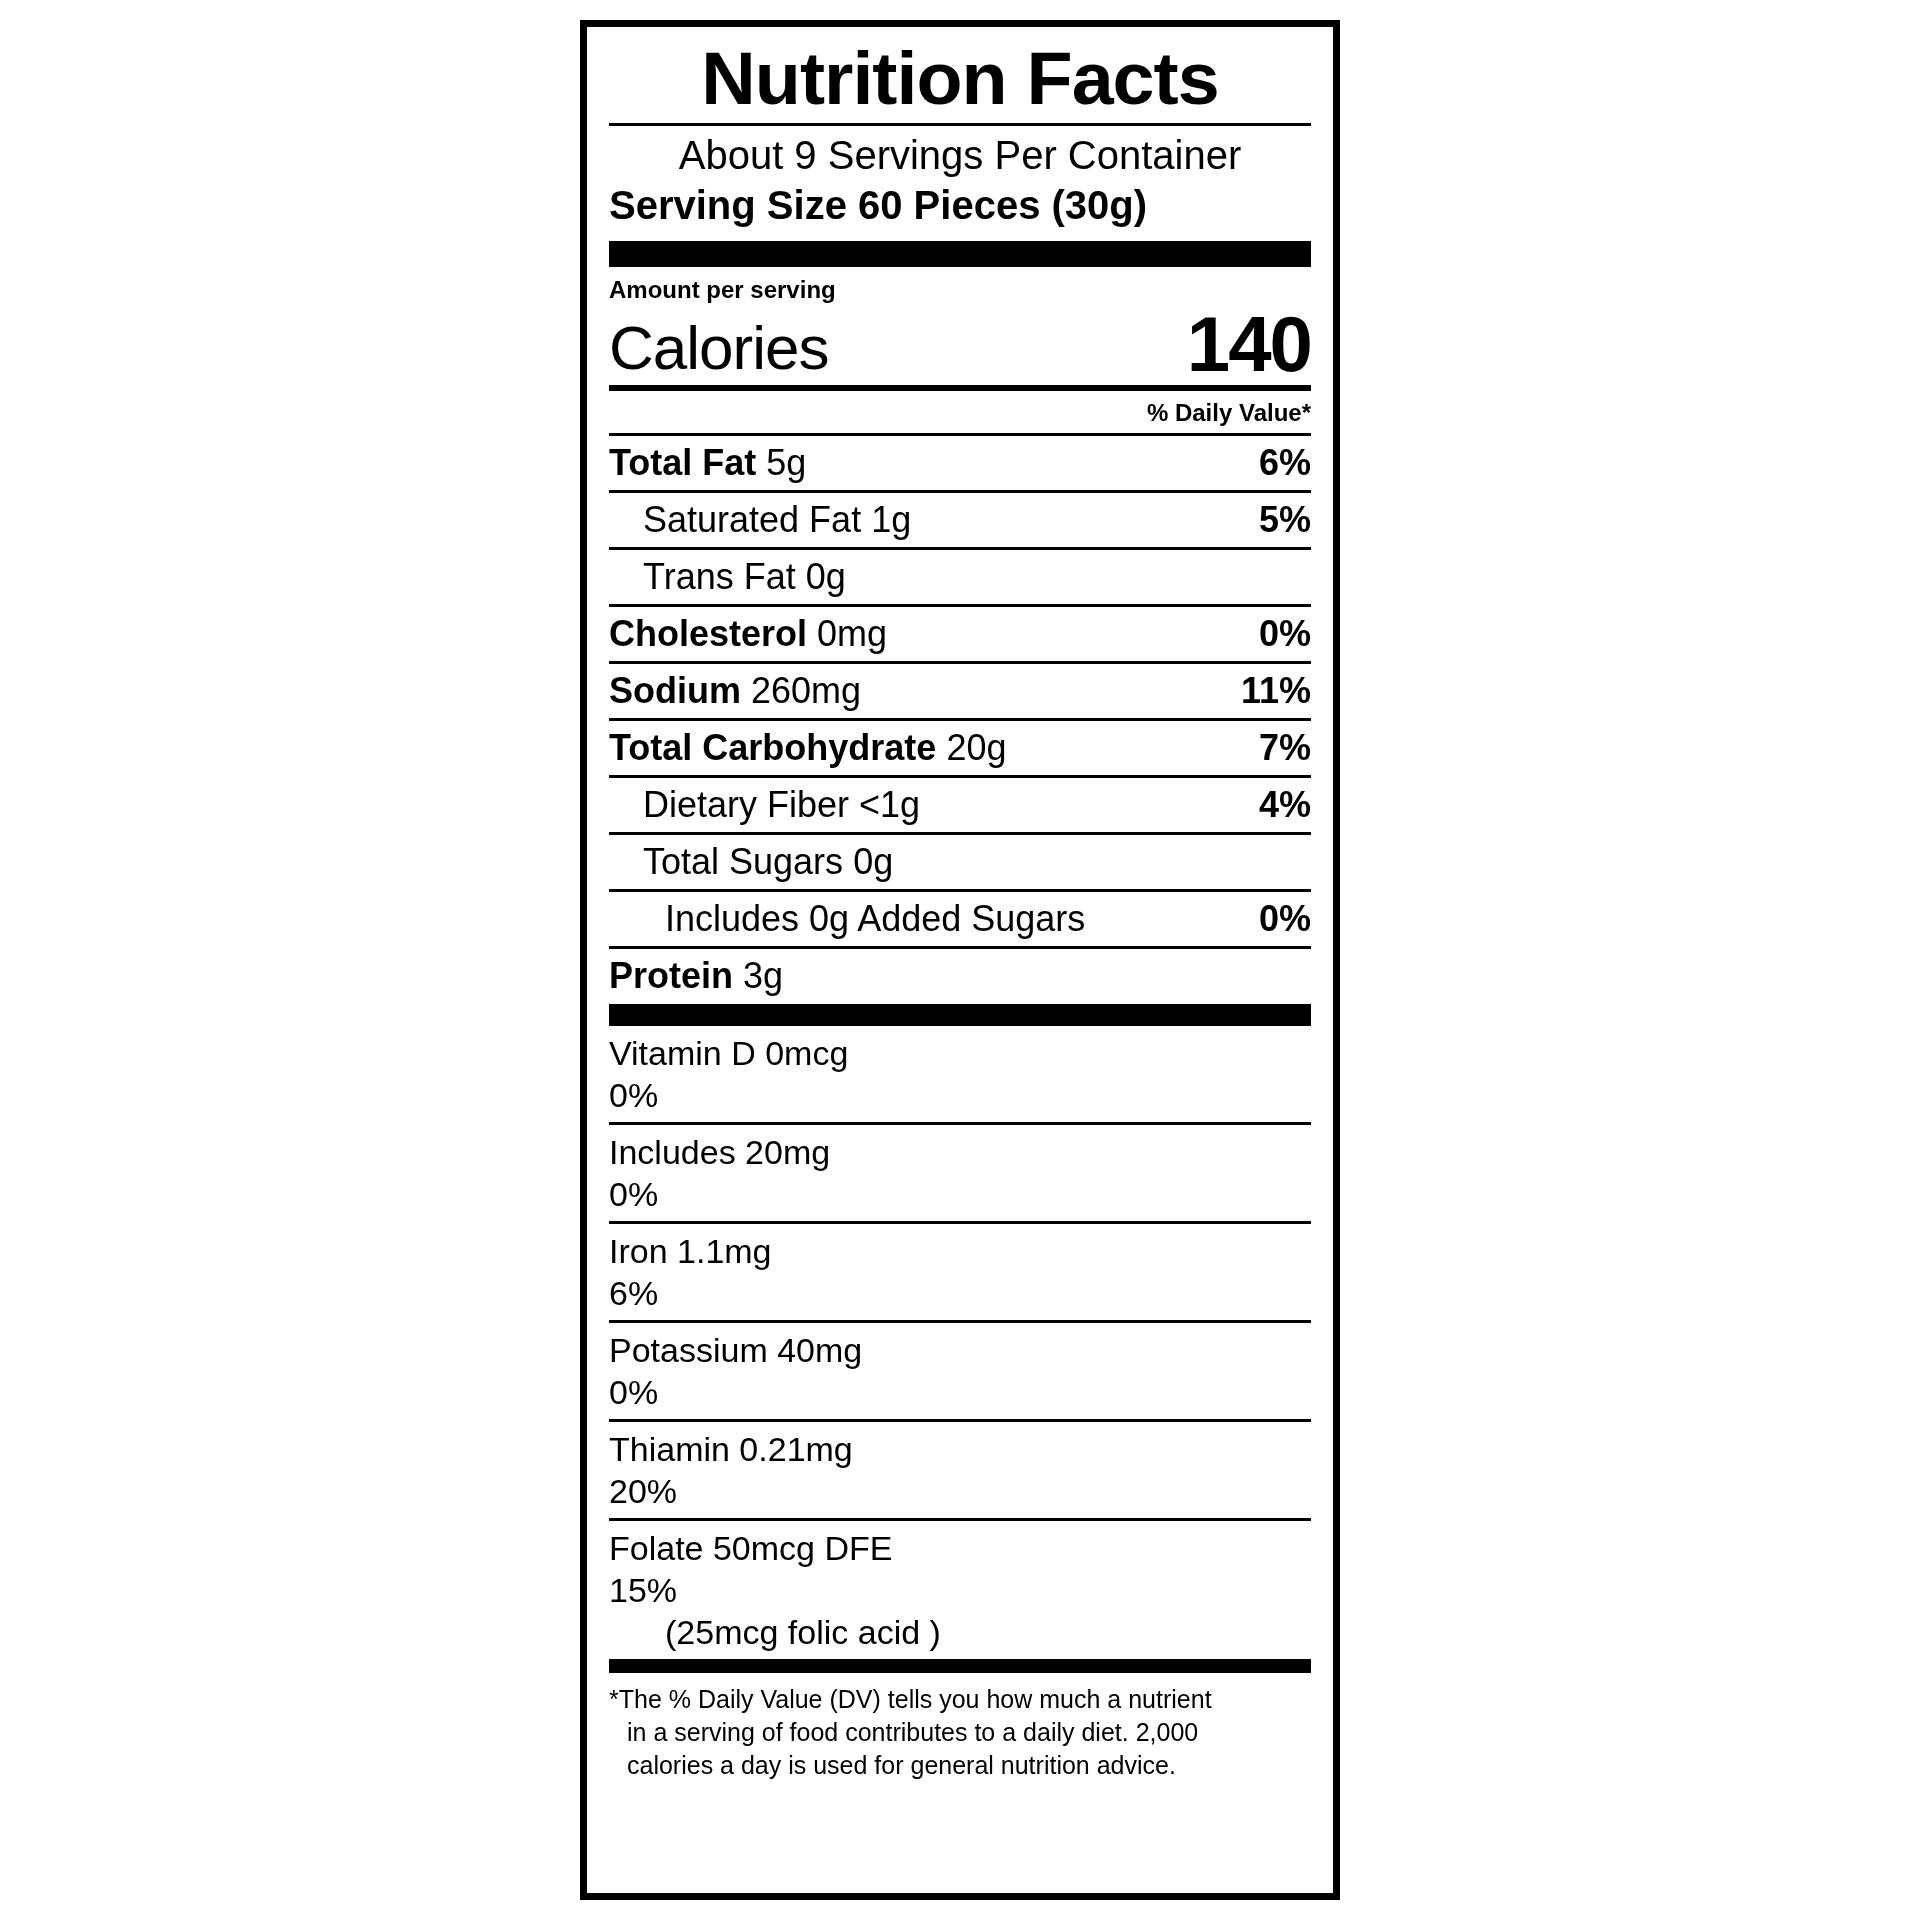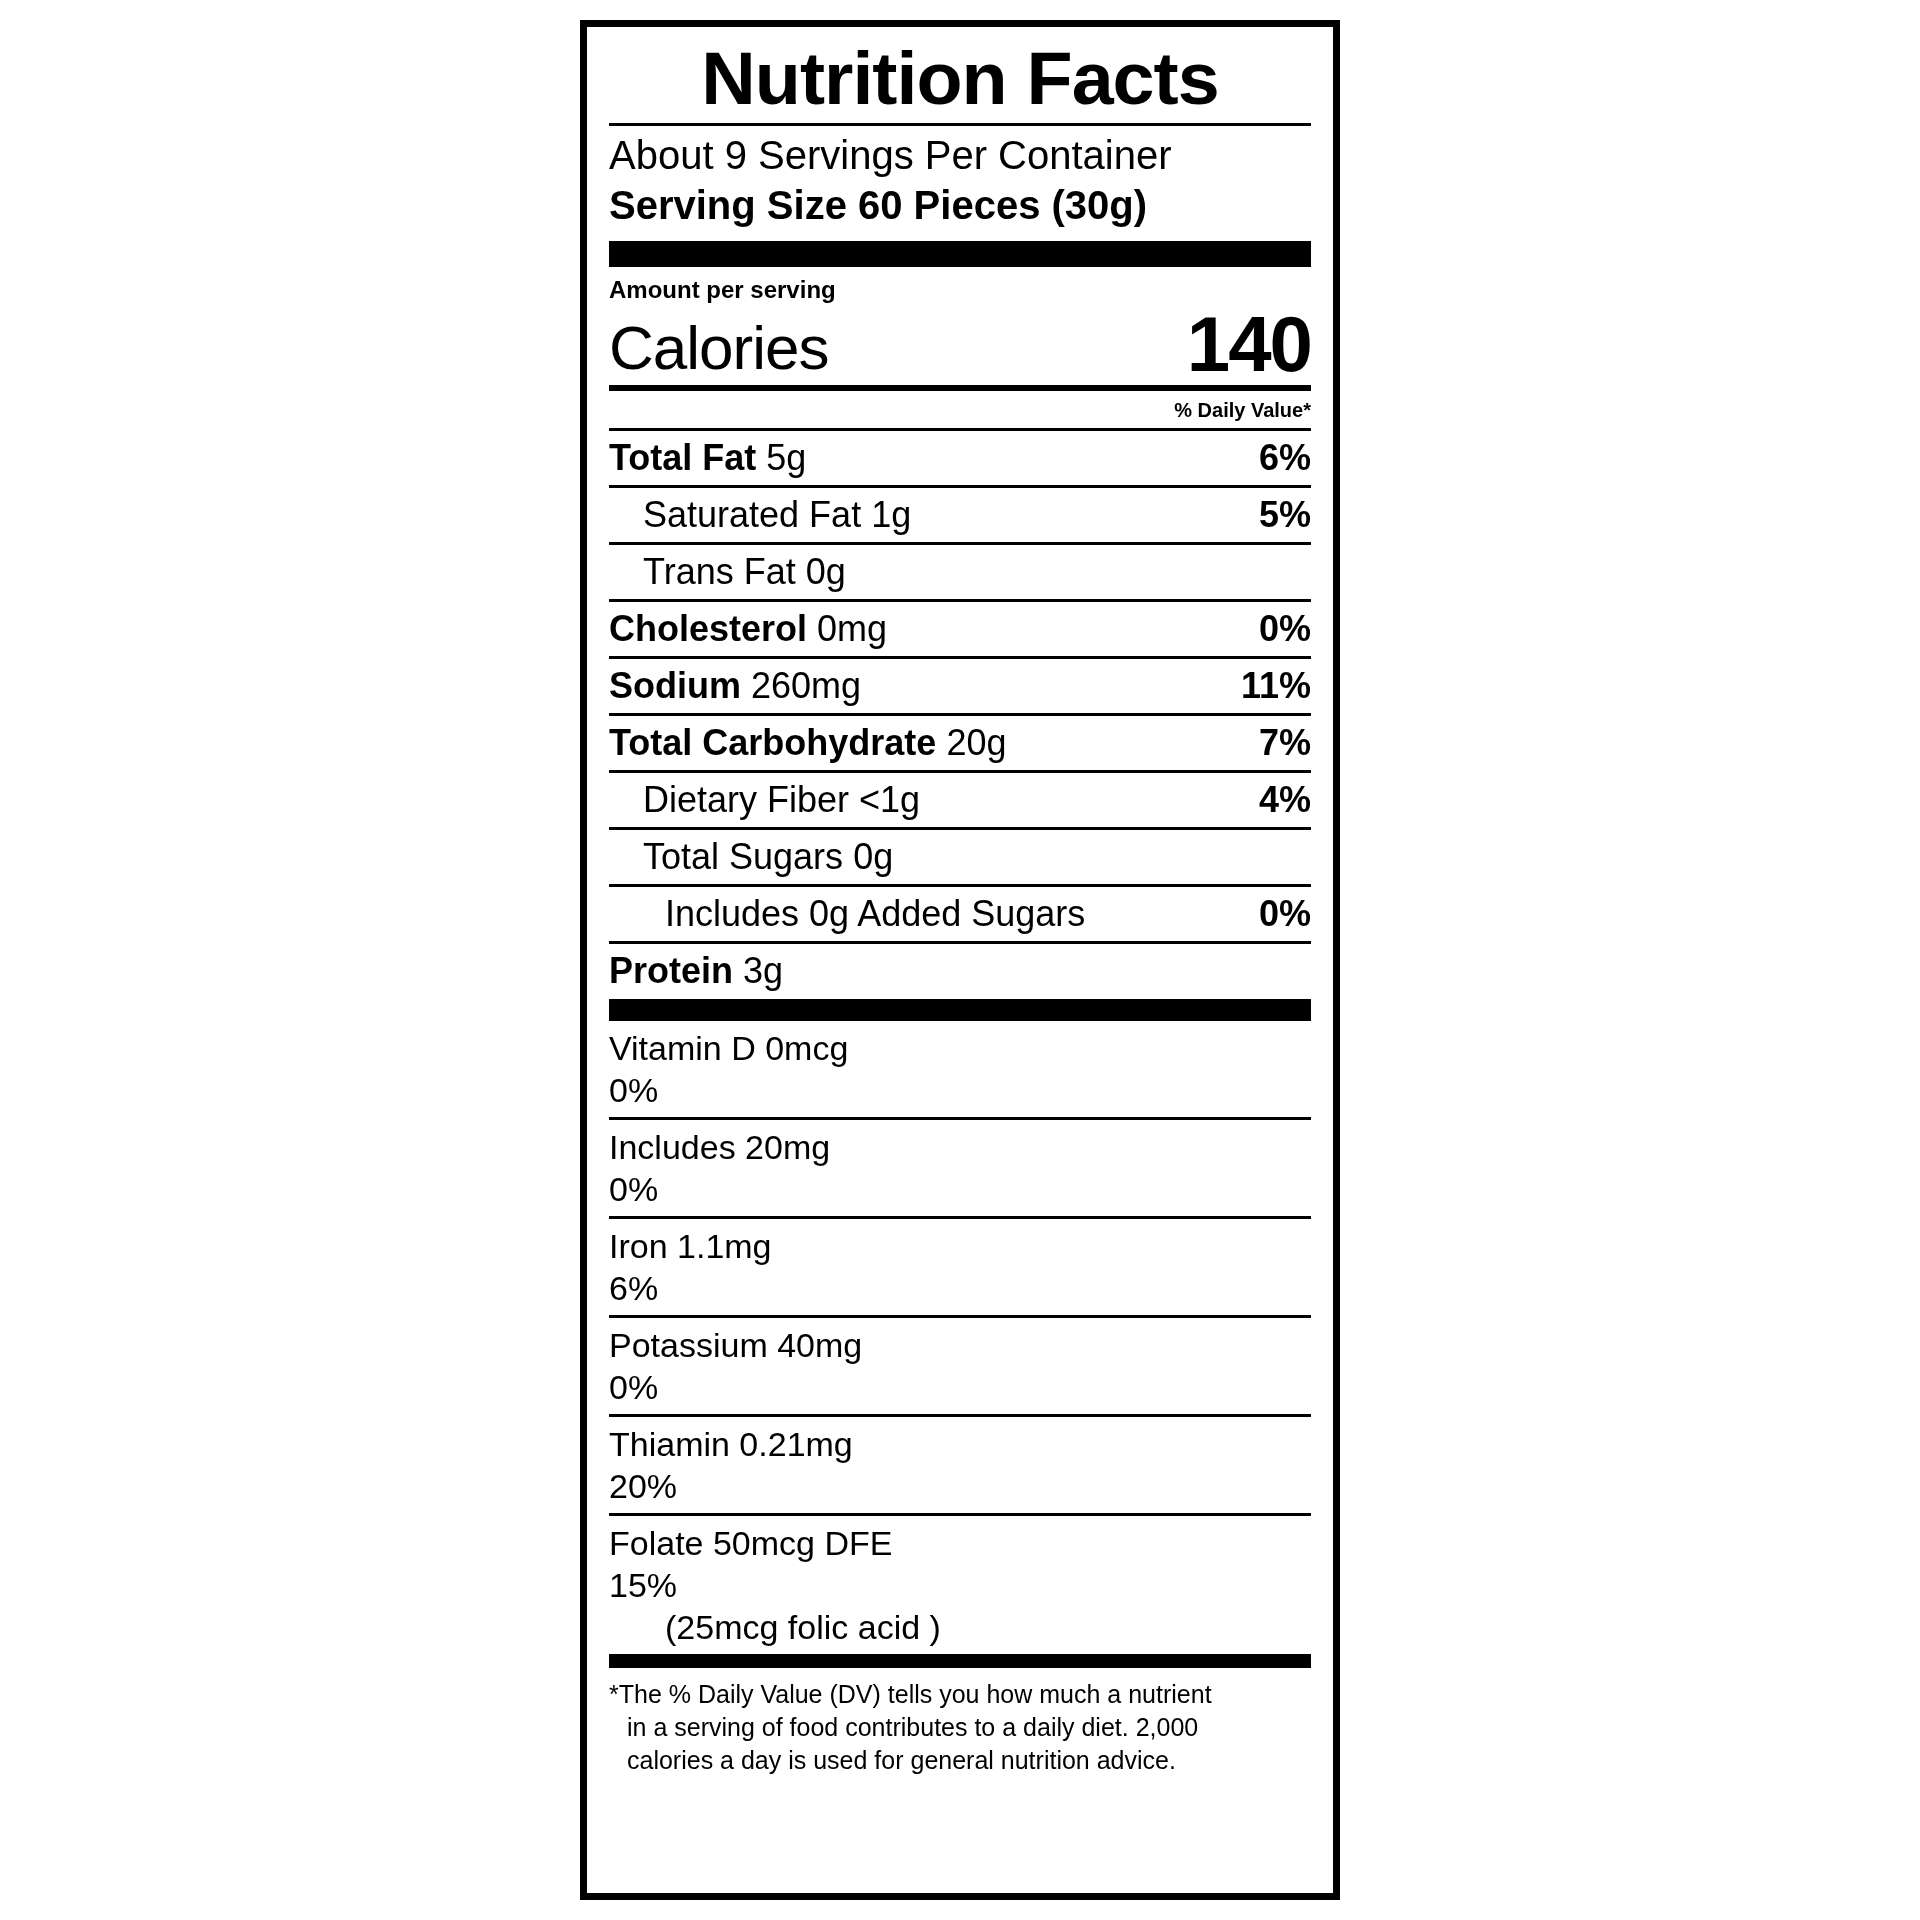--- a/index.html
+++ b/index.html
@@ -54,20 +54,21 @@
     margin-top: 6px;
   }
   .bar-thick-sm {
     height: 22px;
     background: #000;
   }
   .servings {
     font-size: 40px;
     line-height: 48px;
     padding: 5px 0 2px 0;
+    text-align: center;
   }
   .serving-size {
     font-size: 40px;
     line-height: 48px;
     font-weight: bold;
     padding: 0 0 6px 0;
   }
   .serving-size .sz-val {
     font-weight: bold;
   }
@@ -90,21 +91,21 @@
     letter-spacing: -1px;
   }
   .cal-value {
     font-size: 78px;
     font-weight: bold;
     line-height: 78px;
     letter-spacing: -2px;
   }
   .dv-head {
     text-align: right;
-    font-size: 20px;
+    font-size: 24px;
     font-weight: bold;
     padding: 8px 0 6px 0;
   }
   
   .row {
     display: flex;
     justify-content: space-between;
     align-items: baseline;
     font-size: 36px;
     line-height: 44px;

